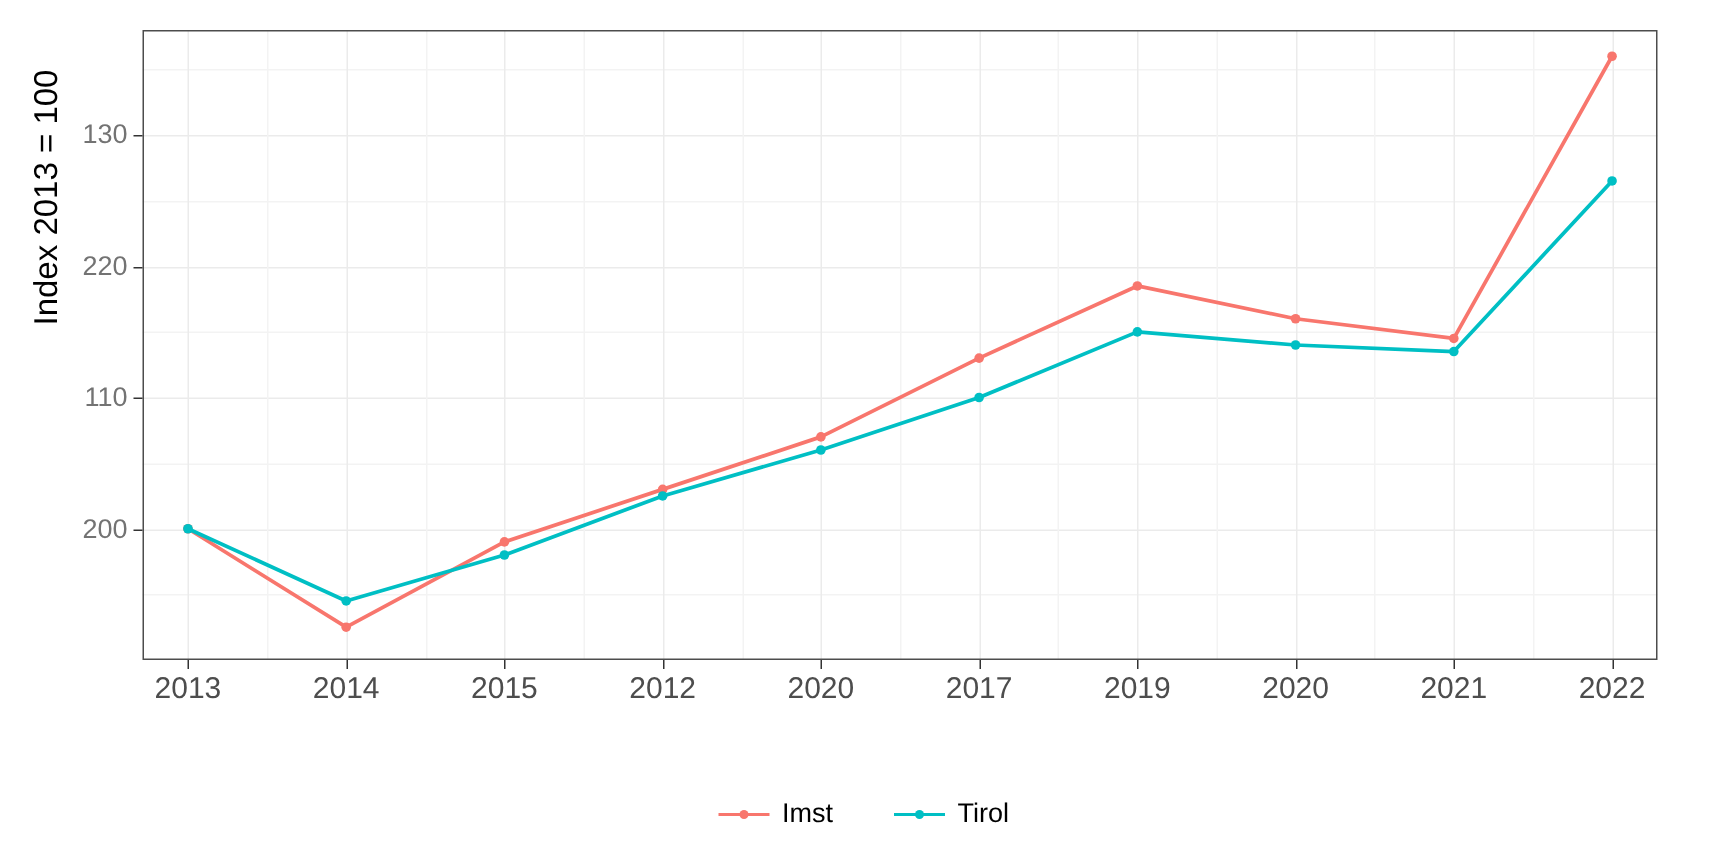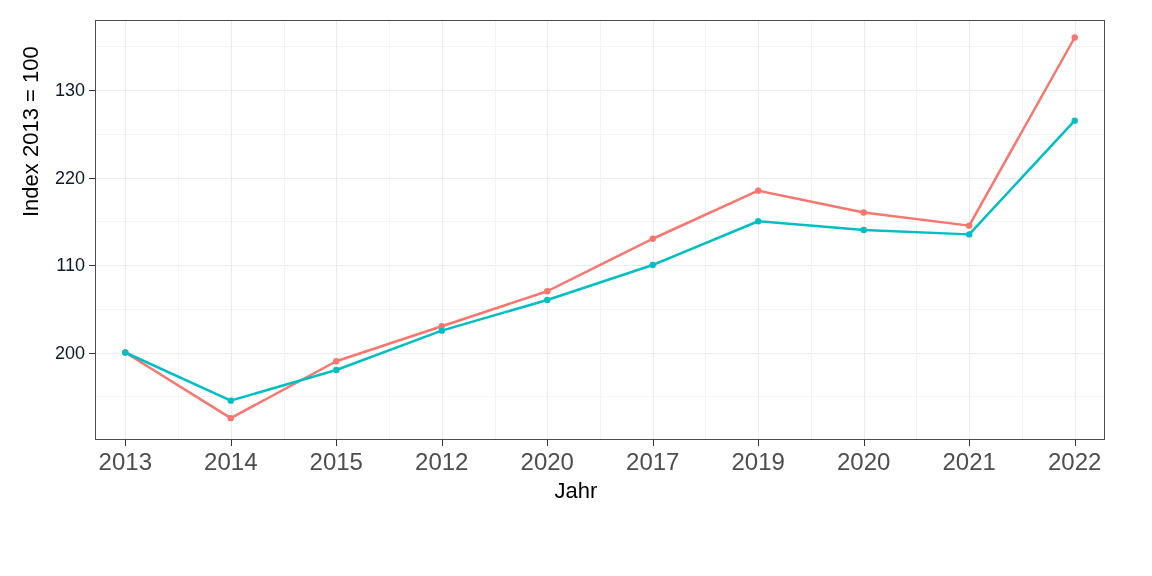--- a/index.html
+++ b/index.html
@@ -36,29 +36,29 @@
   }
   .grid-h { left: 0; right: 0; height: 1px; }
   .grid-v { top: 0; bottom: 0; width: 1px; }
   .grid-h-minor { left: 0; right: 0; height: 1px; background: #f3f3f3; }
   .grid-v-minor { top: 0; bottom: 0; width: 1px; background: #f3f3f3; }
   .y-tick-label {
     position: absolute;
     right: 1062px; 
     transform: translateY(-50%);
     font-size: 18px;
-    color: #0f172a;
+    color: #737373;
     text-align: right;
     width: 60px;
   }
   .x-tick-label {
     position: absolute;
     top: 448px;
     transform: translateX(-50%);
-    font-size: 24px;
+    font-size: 20px;
     color: #4d4d4d;
     text-align: center;
   }
   .y-axis-title {
     position: absolute;
     left: 18px;
     top: 230px;
     transform: translateY(-50%) rotate(-90deg);
     transform-origin: left top;
     font-size: 22px;
@@ -127,21 +127,20 @@
     overflow: visible;
   }
 </style>
 </head>
 <body>
 
 <div class="chart-wrap">
 
   <div class="y-axis-title">Index  2013  =  100</div>
 
-  <div class="x-axis-title">Jahr</div>
 
   <div class="plot-area" id="plot">
 
     <div class="grid-h" style="top: 332.5px;"></div>
       <div class="grid-h" style="top: 245px;"></div>
       <div class="grid-h" style="top: 157.5px;"></div>
       <div class="grid-h" style="top: 70px;"></div>
       <div class="grid-h-minor" style="top: 288.75px;"></div>
       <div class="grid-h-minor" style="top: 201.25px;"></div>
       <div class="grid-h-minor" style="top: 113.75px;"></div>
@@ -186,20 +185,36 @@
         <circle cx="452.25555555555553" cy="280.00000000000006" r="3.2" fill="#00BFC4"></circle>
         <circle cx="557.7444444444444" cy="244.99999999999997" r="3.2" fill="#00BFC4"></circle>
         <circle cx="663.2333333333332" cy="201.24999999999997" r="3.2" fill="#00BFC4"></circle>
         <circle cx="768.7222222222222" cy="210" r="3.2" fill="#00BFC4"></circle>
         <circle cx="874.211111111111" cy="214.37500000000003" r="3.2" fill="#00BFC4"></circle>
         <circle cx="979.6999999999999" cy="100.62500000000001" r="3.2" fill="#00BFC4"></circle>
       </svg>
     <div class="panel-border"></div>
   </div>
 
+  <div class="legend">
+    <span class="legend-item">
+      <span class="legend-swatch">
+        <span class="line" id="leg-line-0" style="background: rgb(248, 118, 109);"></span>
+        <span class="dot" id="leg-dot-0" style="background: rgb(248, 118, 109);"></span>
+      </span>
+      <span>Imst</span>
+    </span>
+    <span class="legend-item">
+      <span class="legend-swatch">
+        <span class="line" id="leg-line-1" style="background: rgb(0, 191, 196);"></span>
+        <span class="dot" id="leg-dot-1" style="background: rgb(0, 191, 196);"></span>
+      </span>
+      <span>Tirol</span>
+    </span>
+  </div>
 <div class="y-tick-label" style="left: 25px; top: 352.5px; width: 60px;">200</div>
     <div class="tick-mark-y" style="left: 89px; top: 352.5px;"></div>
     <div class="y-tick-label" style="left: 25px; top: 265px; width: 60px;">110</div>
     <div class="tick-mark-y" style="left: 89px; top: 265px;"></div>
     <div class="y-tick-label" style="left: 25px; top: 177.5px; width: 60px;">220</div>
     <div class="tick-mark-y" style="left: 89px; top: 177.5px;"></div>
     <div class="y-tick-label" style="left: 25px; top: 90px; width: 60px;">130</div>
     <div class="tick-mark-y" style="left: 89px; top: 90px;"></div>
     <div class="x-tick-label" style="left: 125.3px; top: 448px;">2013</div>
     <div class="tick-mark-x" style="left: 125.3px; top: 440px;"></div>

